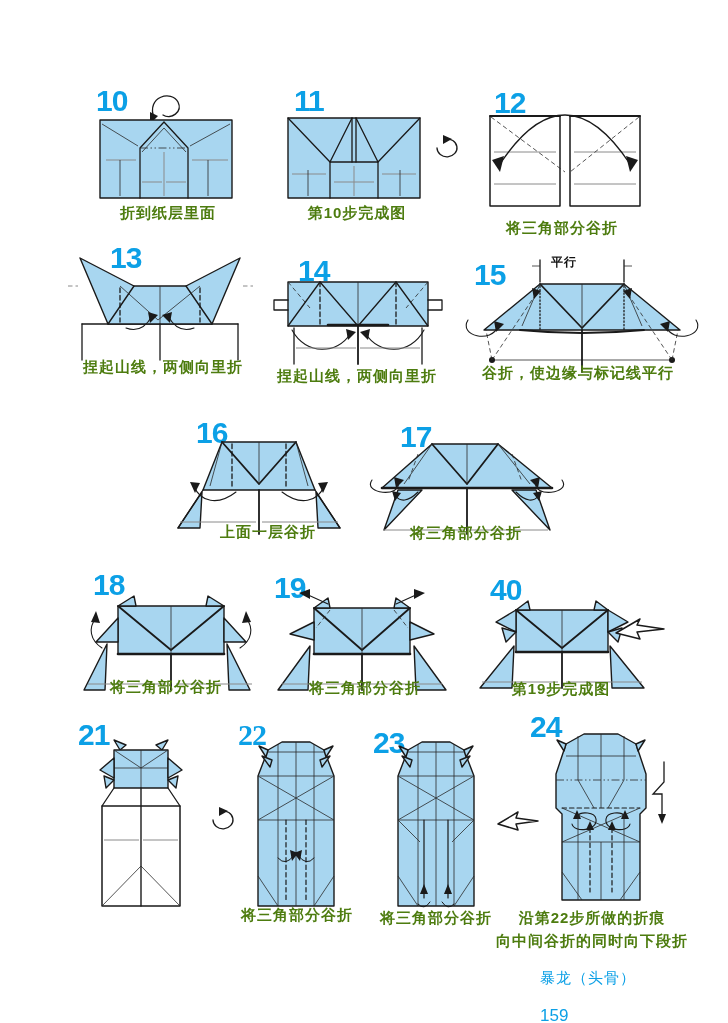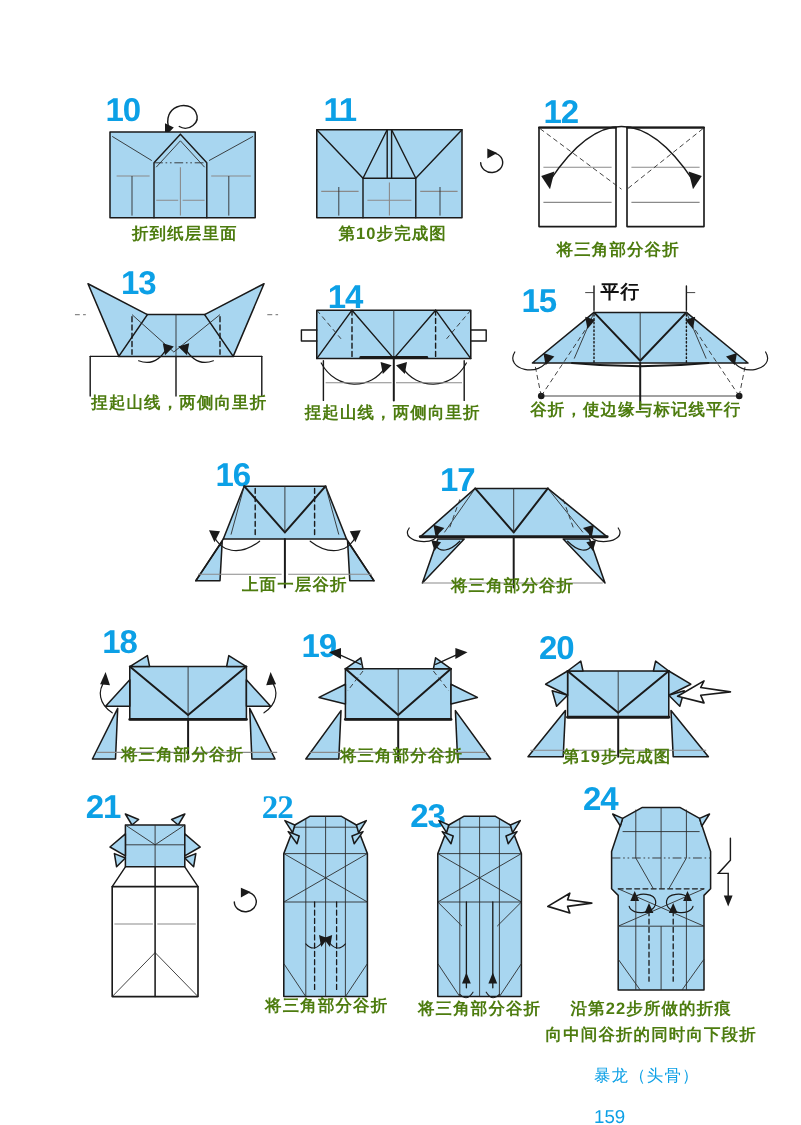--- a/index.html
+++ b/index.html
@@ -3,21 +3,21 @@
 <meta charset="utf-8">
 <style>
   html,body{margin:0;padding:0;}
   body{width:728px;height:1023px;position:relative;background:#ffffff;
        font-family:"Liberation Sans","DejaVu Sans",sans-serif;overflow:hidden;}
   .abs{position:absolute;}
   .stepnum{position:absolute;color:#0CA0E6;font-weight:bold;font-size:30px;
            letter-spacing:-1px;line-height:1;}
   .caption{position:absolute;color:#4d7c0f;font-weight:bold;font-size:15px;
            text-align:center;letter-spacing:1px;line-height:23px;}
-  .plabel{position:absolute;color:#111;font-weight:bold;font-size:17px;
+  .plabel{position:absolute;color:#111;font-weight:bold;font-size:12px;
           text-align:center;letter-spacing:1px;}
   .footer{position:absolute;left:540px;top:969px;width:160px;display:flex;
           align-items:baseline;gap:18px;color:#0CA0E6;font-weight:normal;flex-direction:column;}
   .footer .ftitle{font-size:15px;letter-spacing:1px;}
   .footer .fpage{font-size:17px;}
   
   .p{fill:#A8D6F0;stroke:#1A1A1A;stroke-width:1.4;stroke-linejoin:round;}
   .w{fill:#FFFFFF;stroke:#1A1A1A;stroke-width:1.5;stroke-linejoin:round;}
   .s{stroke:#1A1A1A;stroke-width:1.3;fill:none;stroke-linecap:round;}
   .b2{stroke-width:1.8;} .b3{stroke-width:2.6;}
@@ -230,21 +230,21 @@
   <polygon class="p" points="56,38 32,50 56,56"></polygon>
   <polygon class="p" points="152,38 176,50 152,56"></polygon>
   <path class="s b3" d="M56,70 H152"></path>
   <polygon class="p" points="20,106 52,62 50,106"></polygon>
   <polygon class="p" points="188,106 156,62 158,106"></polygon>
   <path class="s b2" d="M104,70 V106"></path>
   <path class="g" d="M24,100 H100 M108,100 H184"></path>
 </svg>
 <div class="caption" style="left:275px;top:676px;width:180px;">将三角部分谷折</div>
 
-<span class="stepnum" style="left:490px;top:575px;">20</span>
+<span class="stepnum" style="left:490px;top:575px;">40</span>
 <svg class="abs" style="left:466px;top:588px;" width="180" height="108" viewBox="0 0 180 108">
   <rect class="p" x="50" y="22" width="92" height="42"></rect>
   <polygon class="p" points="50,22 62,13 64,22"></polygon>
   <polygon class="p" points="142,22 130,13 128,22"></polygon>
   <path class="s b2" d="M50,22 L96,60 M142,22 L96,60"></path>
   <path class="t" d="M96,22 V64"></path>
   <polygon class="p" points="50,22 30,34 50,44"></polygon>
   <polygon class="p" points="36,40 50,44 40,54"></polygon>
   <polygon class="p" points="142,22 162,34 142,44"></polygon>
   <polygon class="p" points="156,40 142,44 152,54"></polygon>

